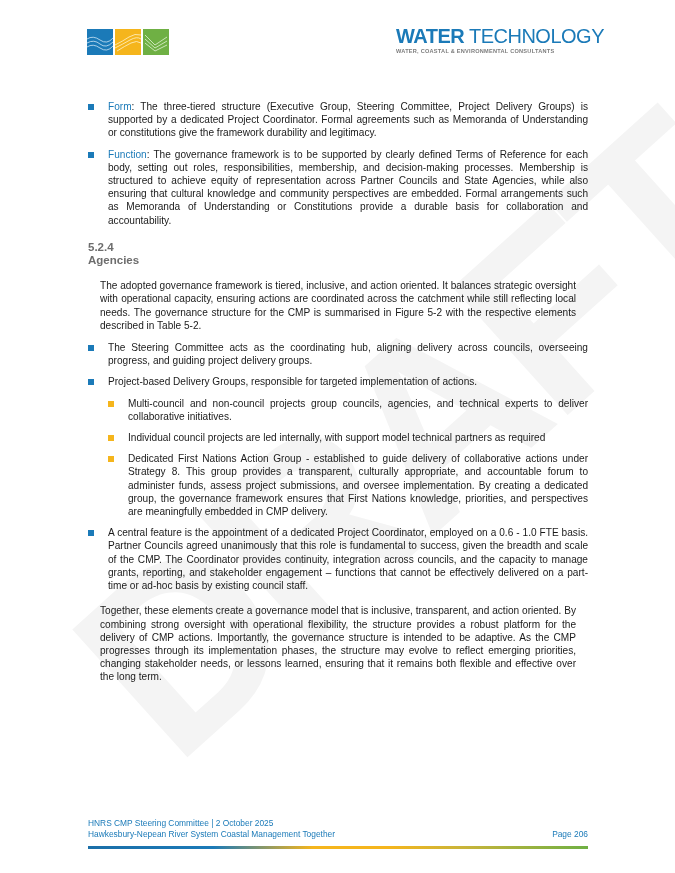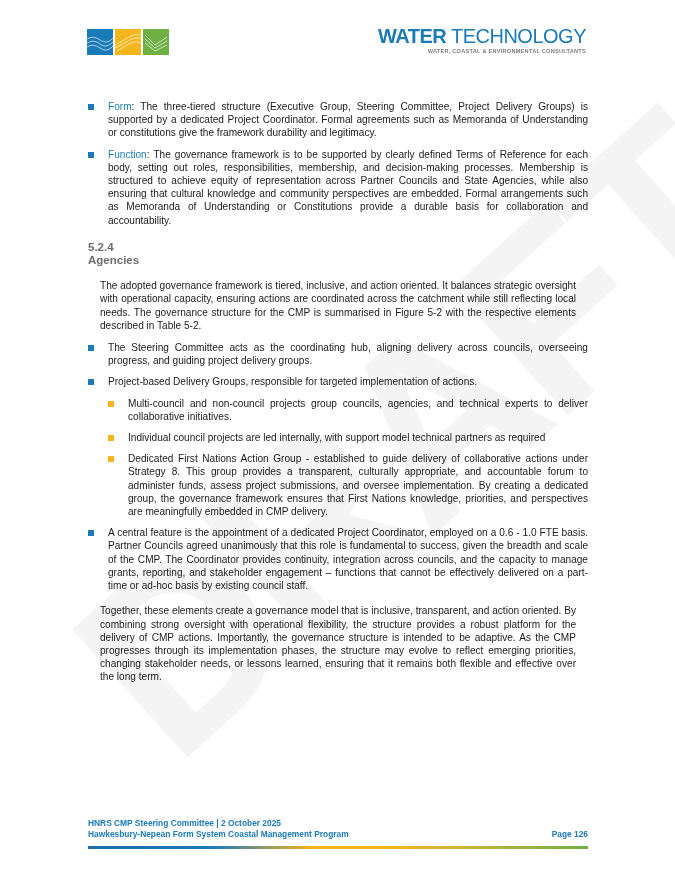--- a/index.html
+++ b/index.html
@@ -10,21 +10,21 @@
   .page { position: absolute; left: 0; top: 0; width: 675px; height: 873px; }
 
   
   .logo-tiles { position: absolute; left: 87px; top: 29px; display: flex; gap: 2px; }
   .tile { width: 26px; height: 26px; position: relative; overflow: hidden; }
   .tile svg { position: absolute; left: 0; top: 0; }
   .tile.blue { background: #1b7ab8; }
   .tile.yellow { background: #f5b51c; }
   .tile.green { background: #6fb044; }
 
-  .brand { position: absolute; right: 89px; top: 26px; text-align: right; }
+  .brand { position: absolute; right: 71px; top: 26px; }
   .brand-name { font-size: 20px; letter-spacing: -0.5px; line-height: 20px; color: #1b7ab8; white-space: nowrap; }
   .brand-name .w { font-weight: bold; }
   .brand-name .t { font-weight: normal; }
   .brand-tag { font-size: 5.6px; font-weight: bold; color: #7c7c7c; letter-spacing: 0.25px; margin-top: 2px; white-space: nowrap; }
 
   
   .content { position: absolute; left: 88px; top: 100px; width: 500px; font-size: 10.1px; line-height: 13.2px; }
   .content p { margin: 12px; text-align: justify; }
   .bl { position: relative; padding-left: 20px; text-align: justify; margin-bottom: 8px; }
   .bl::before { content: ""; position: absolute; left: 0; top: 4px; width: 6px; height: 6px; background: var(--bc); }
@@ -41,21 +41,21 @@
     font-size: 250px; font-weight: bold; color: #f4f4f4;
     transform: rotate(-42deg); transform-origin: center;
     letter-spacing: -10px; text-align: center; pointer-events: none;
     font-family: "Liberation Sans", sans-serif;
     z-index: 0;
   }
   .content, .footer { z-index: 1; }
 
   
   .footer { position: absolute; left: 88px; top: 818px; width: 500px; font-size: 8.4px; line-height: 10.5px; color: #1b7ab8; }
-  .footer .row { display: flex; justify-content: space-between; font-weight: bold; }
+  .footer .row { display: flex; justify-content: space-between; }
   .footer-bar { position: absolute; left: 88px; top: 846px; width: 500px; height: 3px;
     background: linear-gradient(90deg, #1b6fa8 0%, #1b7ab8 25%, #f5b51c 45%, #f5b51c 60%, #c9b43a 75%, #6fb044 100%); }
 </style>
 </head>
 <body>
 
 <div class="page">
 
   <div class="watermark">DRAFT</div>
 
@@ -108,18 +108,18 @@
     <div class="bl lvl1">A central feature is the appointment of a dedicated Project Coordinator, employed on a 0.6 - 1.0 FTE basis. Partner Councils agreed unanimously that this role is fundamental to success, given the breadth and scale of the CMP. The Coordinator provides continuity, integration across councils, and the capacity to manage grants, reporting, and stakeholder engagement – functions that cannot be effectively delivered on a part-time or ad-hoc basis by existing council staff.</div>
 
     <p class="para">Together, these elements create a governance model that is inclusive, transparent, and action oriented. By combining strong oversight with operational flexibility, the structure provides a robust platform for the delivery of CMP actions. Importantly, the governance structure is intended to be adaptive. As the CMP progresses through its implementation phases, the structure may evolve to reflect emerging priorities, changing stakeholder needs, or lessons learned, ensuring that it remains both flexible and effective over the long term.</p>
   </div>
 
   <div class="footer">
     <div class="row">
         <span>HNRS CMP Steering Committee | 2 October 2025</span>
       </div>
     <div class="row">
-      <span>Hawkesbury-Nepean Form System Coastal Management Program</span>
-      <span>Page 126</span>
+      <span>Hawkesbury-Nepean River System Coastal Management Together</span>
+      <span>Page 206</span>
     </div>
   </div>
   <div class="footer-bar"></div>
 </div>
 
 </body></html>

